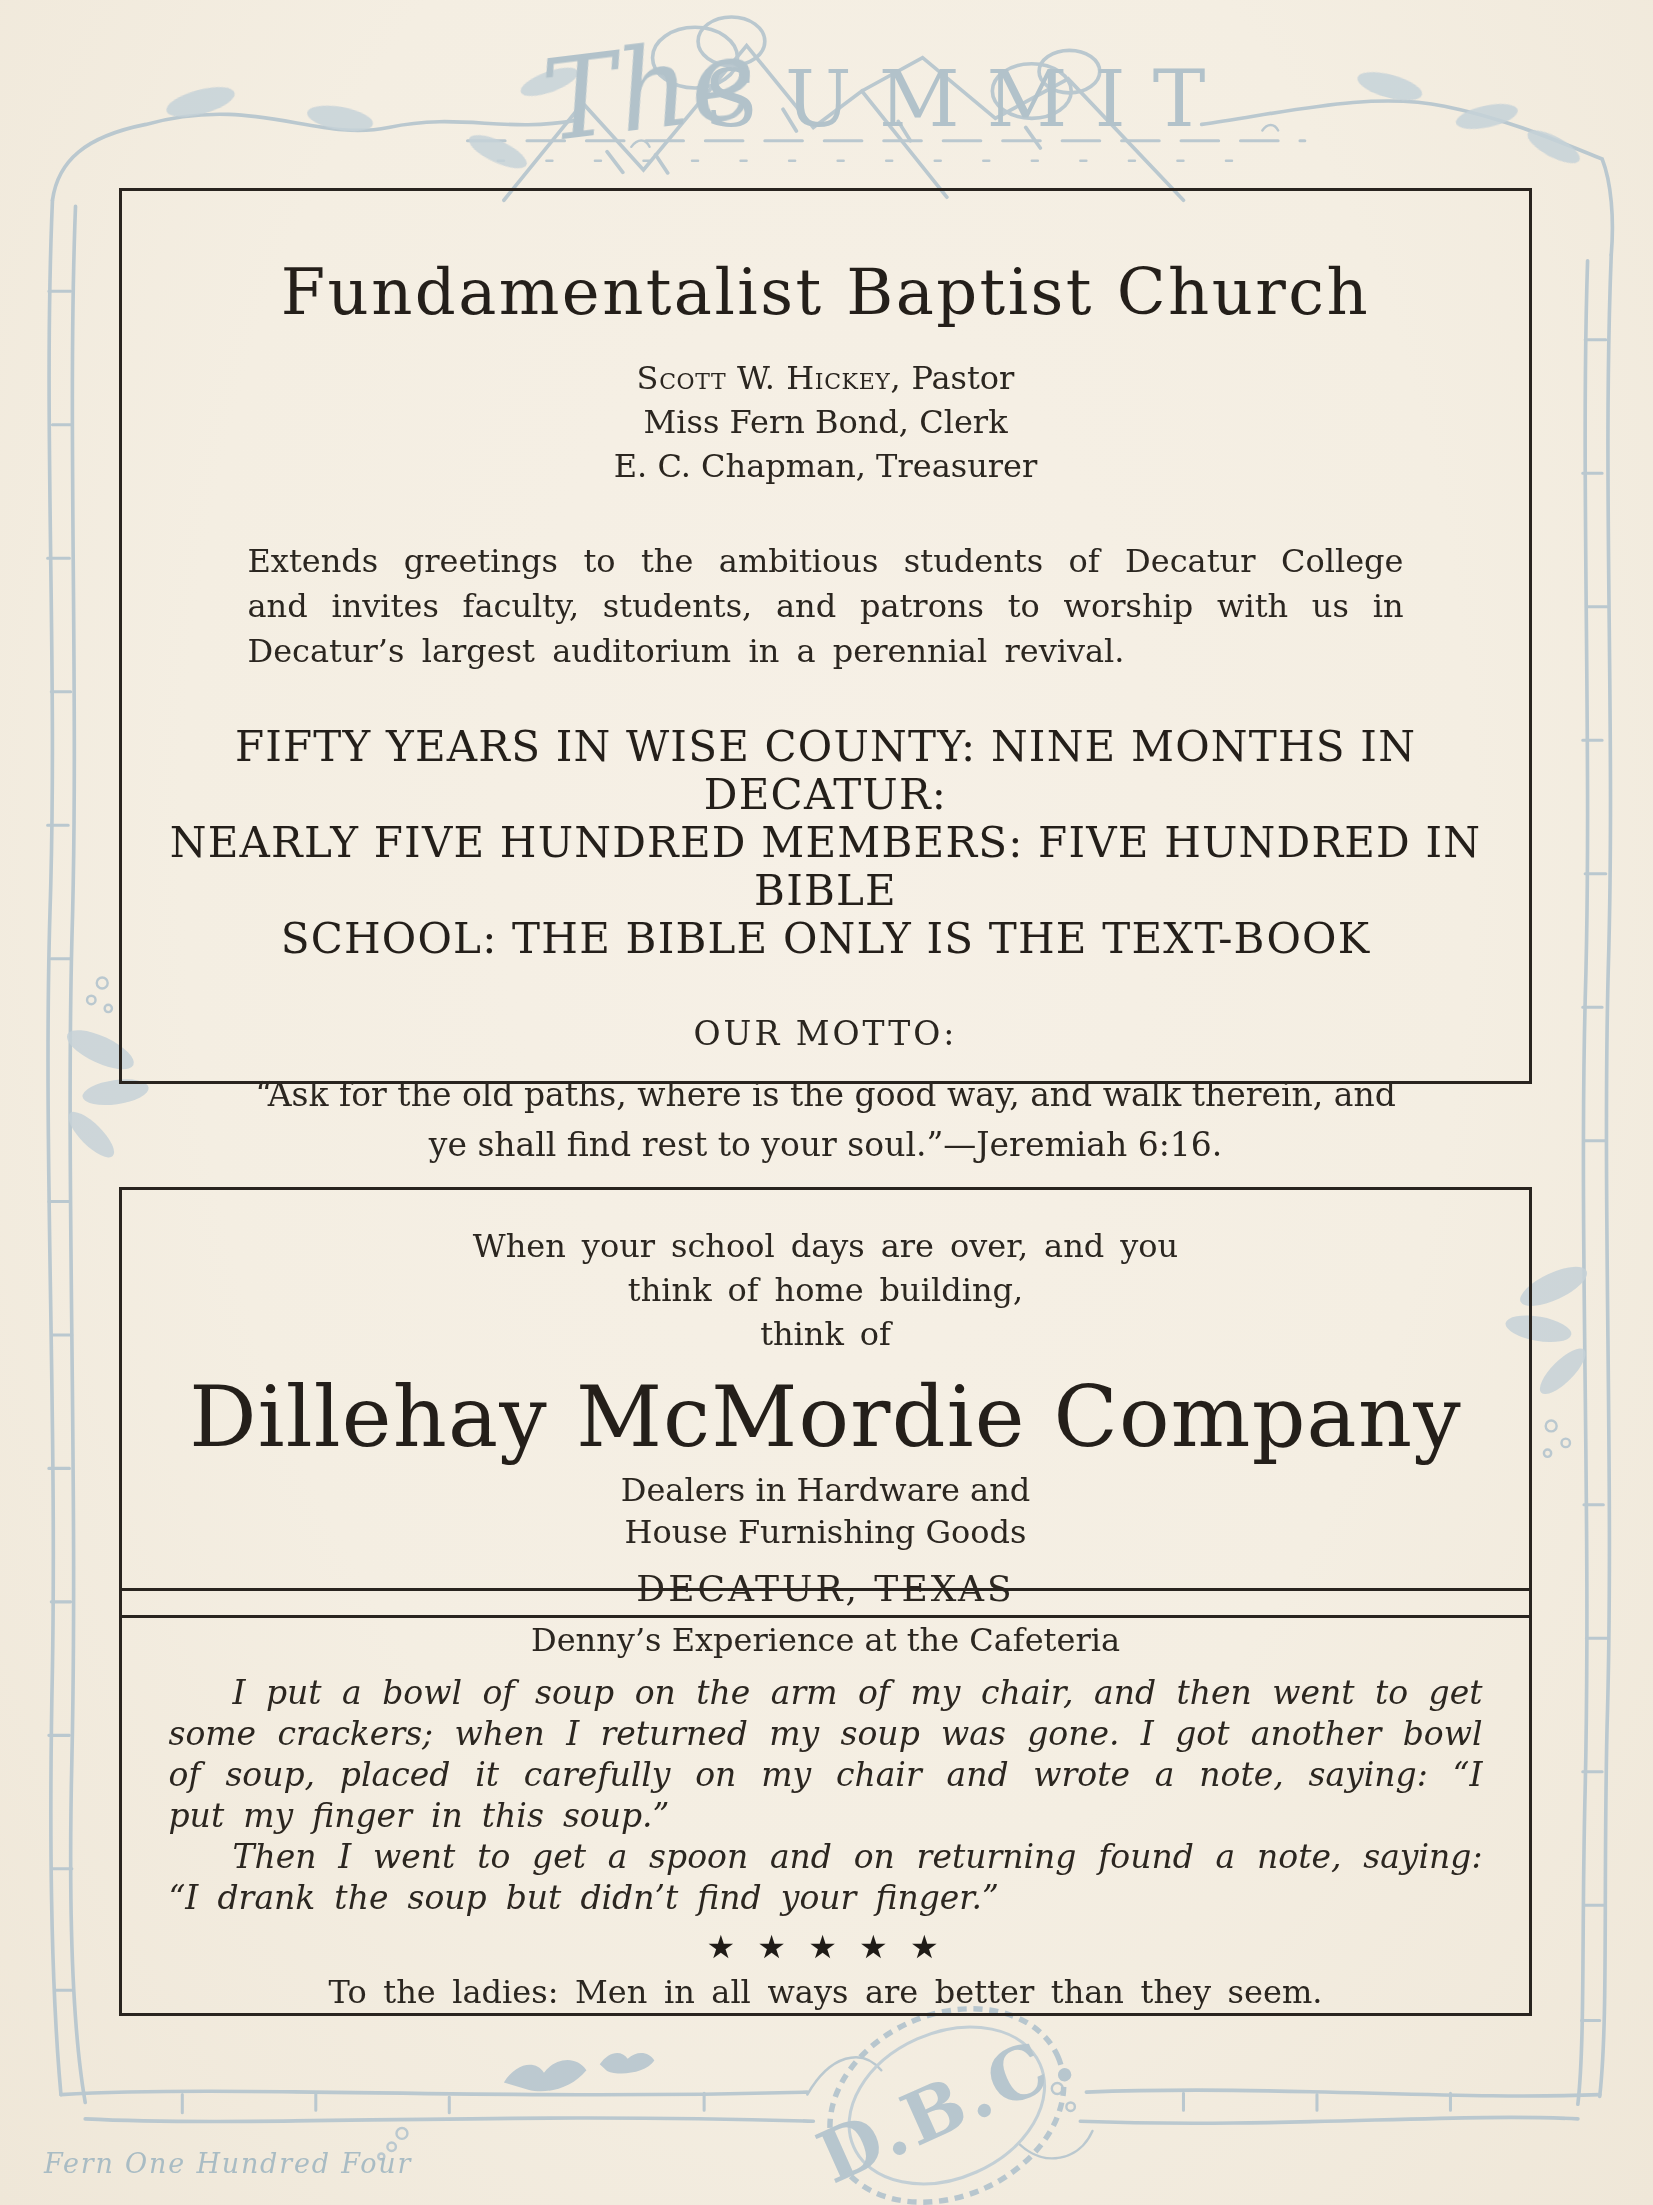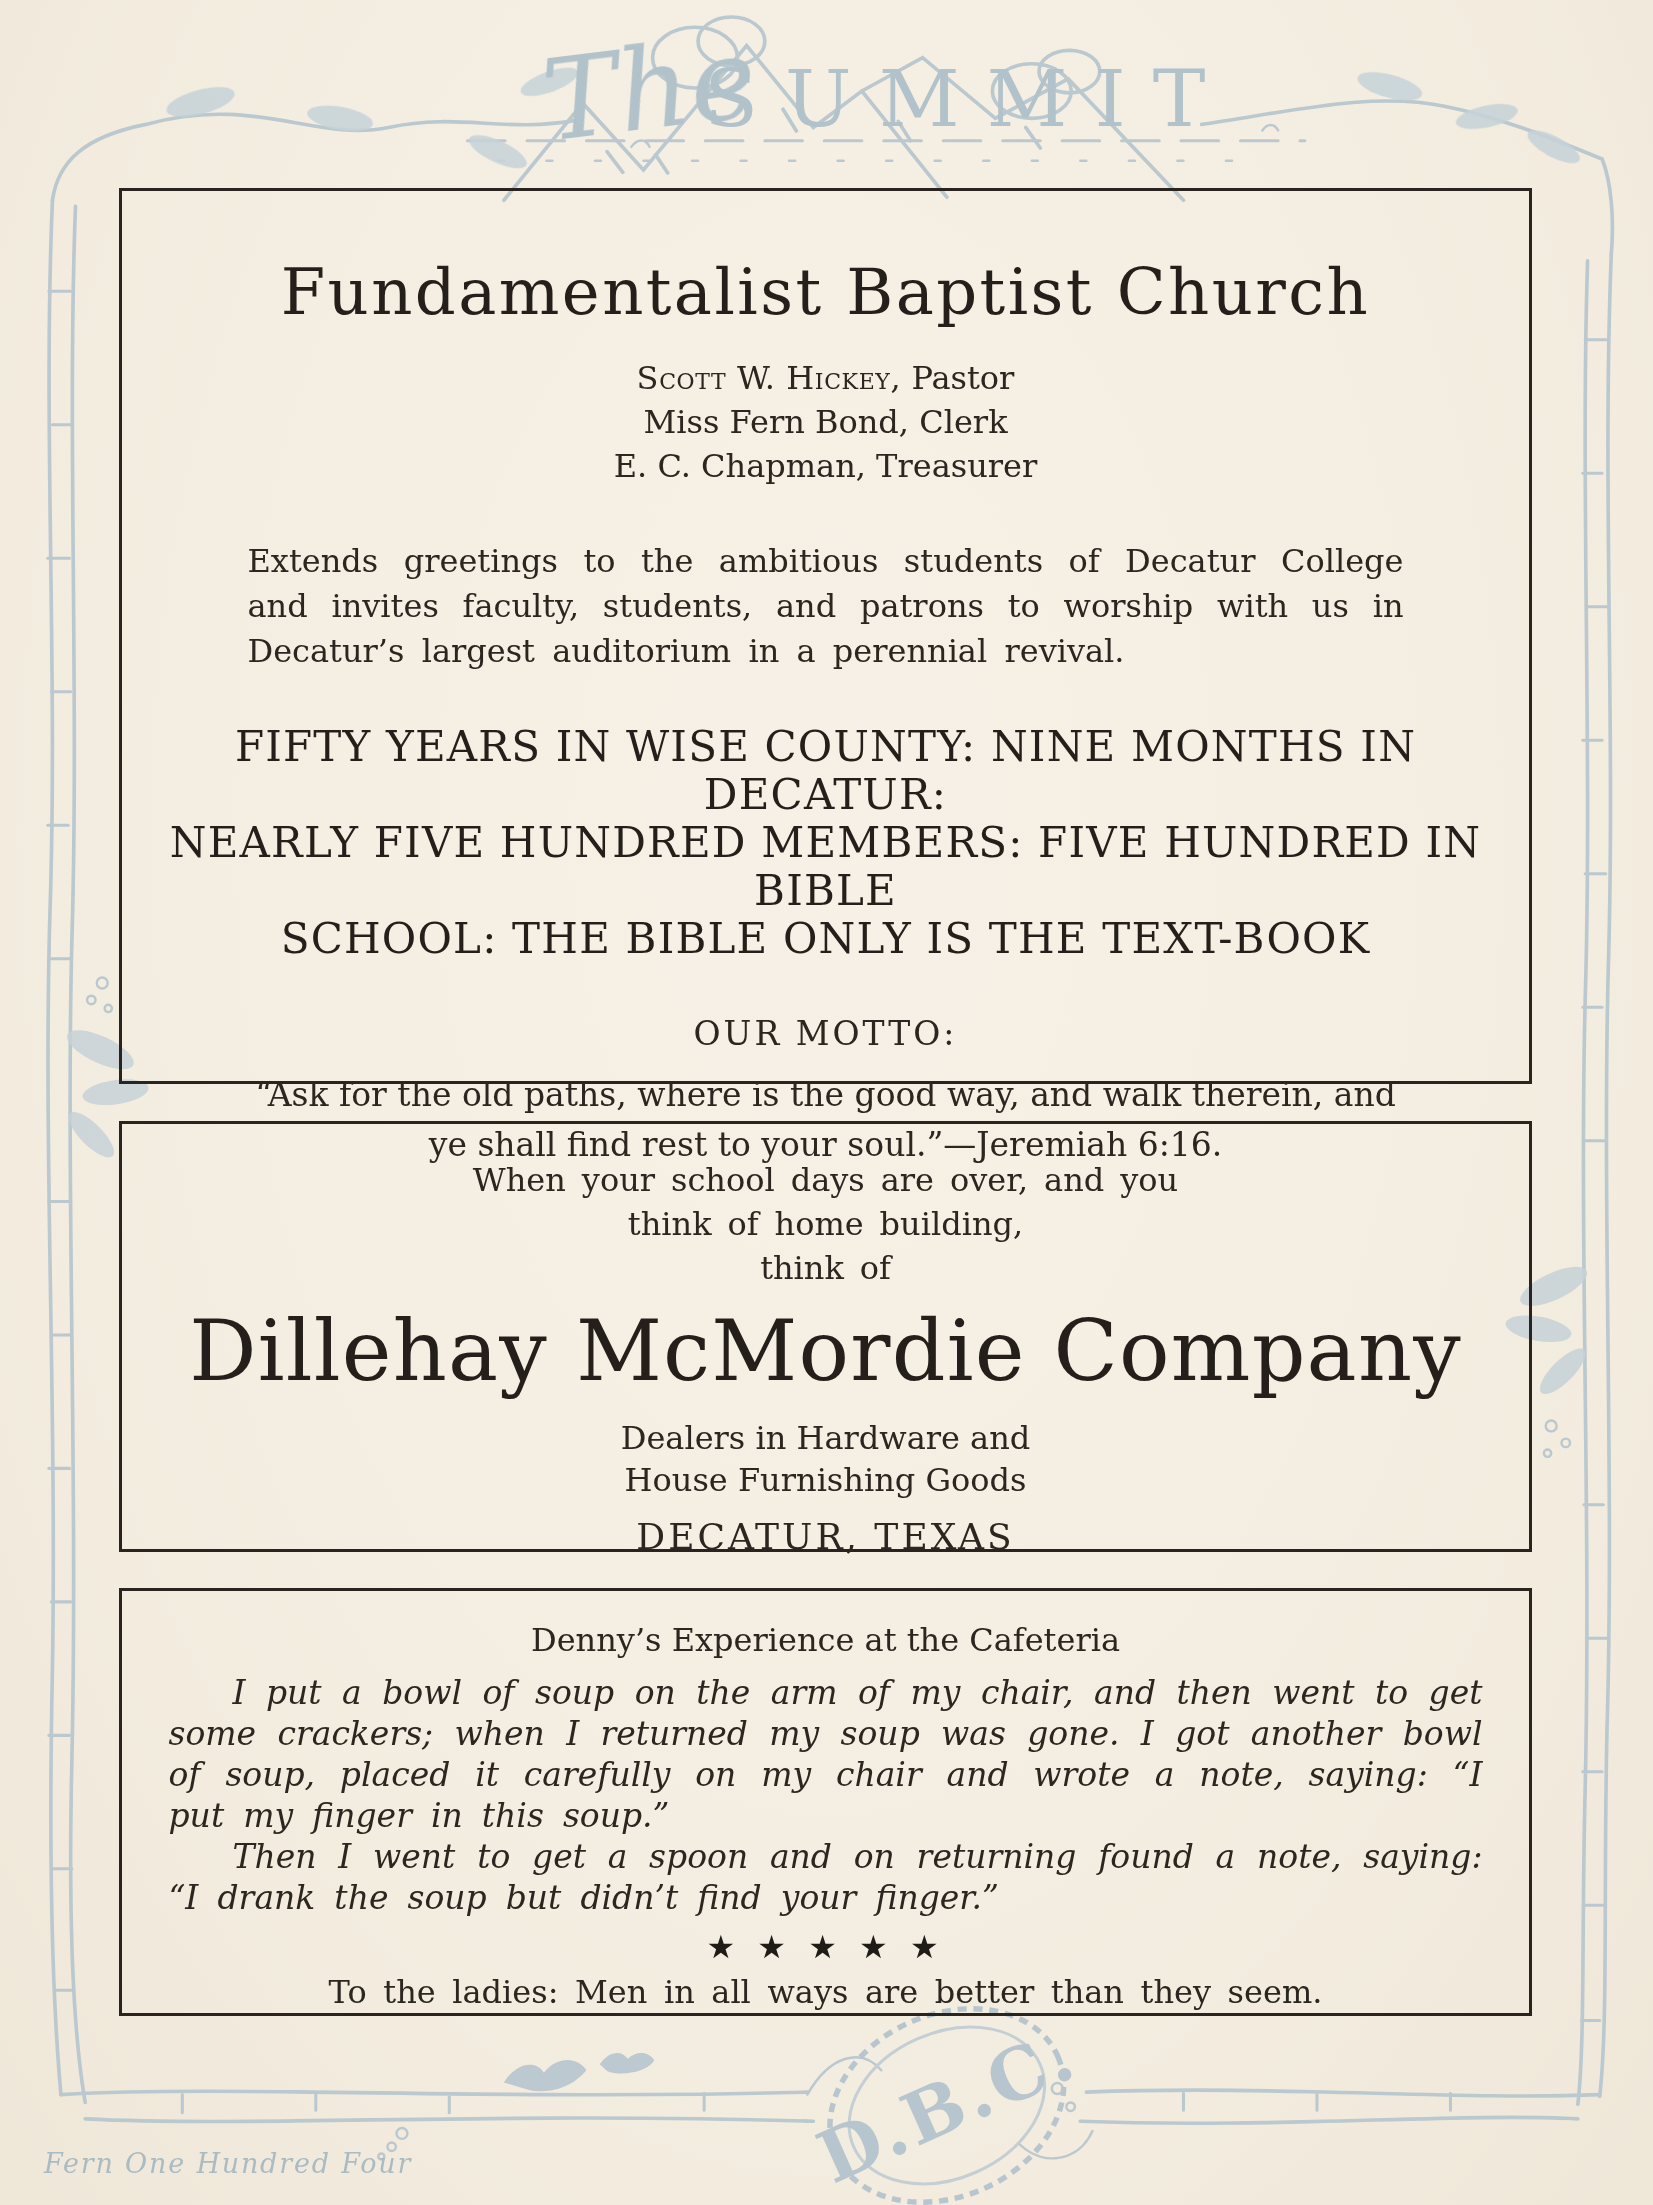--- a/index.html
+++ b/index.html
@@ -28,37 +28,37 @@
     font-size:27px; font-style:italic; letter-spacing:1.8px; color:#a9bcc4;
   }
 
   
   .box {
     position:absolute; left:119px; width:1413px;
     border:3.6px solid #29241f; box-sizing:border-box;
     text-align:center; background:transparent;
   }
   #box-church   { top:188px;  height:896px; }
-  #box-hardware { top:1121px; height:431px;text-align:center;  }
+  #box-hardware { top:1187px; height:431px;text-align:center;  }
   #box-humor    { top:1588px; height:428px;  }
 
   .church-title { margin-top:64px; font-size:64px; letter-spacing:2.4px; color:#241f1a; }
   .officers     { margin-top:27px;  font-size:32px;  line-height:44px; }
   .officer-name.sc { font-variant:small-caps; letter-spacing:0.6px; }
   .greeting {
     margin:51px auto 0; width:1156px;
     text-align:justify; font-size:32px; line-height:45px; word-spacing:0.22em;
   }
   .claims     { margin-top:49px; font-size:42px; line-height:48px; letter-spacing:1.2px; color:#241f1a; }
   .motto-head { margin-top:51px; font-size:33px; letter-spacing:3px; }
   .motto      { margin-top:17px; font-size:33px; line-height:50px; }
 
   .hw-intro   { margin-top:34px; font-size:32px; line-height:44px; word-spacing:0.18em; }
   .hw-company { margin-top:12px; font-size:84px; letter-spacing:1.2px; color:#241f1a; }
-  .hw-dealers { margin-top:17px; font-size:32px; line-height:42px; }
+  .hw-dealers { margin-top:3px; font-size:32px; line-height:42px; }
   .hw-city    { margin-top:14.6px; font-size:36px; letter-spacing:3px; }
 
   .humor-title { margin-top:30px; font-size:32px; }
   .humor-para {
     margin:13.4px auto 0; width:1314px;
     text-align:justify; text-indent:64px;
     font-size:33px; line-height:41px; word-spacing:0.26em;font-style:italic;
   }
   .humor-para.second { margin-top:0; }
   .stars  { margin-top:9.7px; font-size:32px; letter-spacing:6px; color:#1f1b17; }

